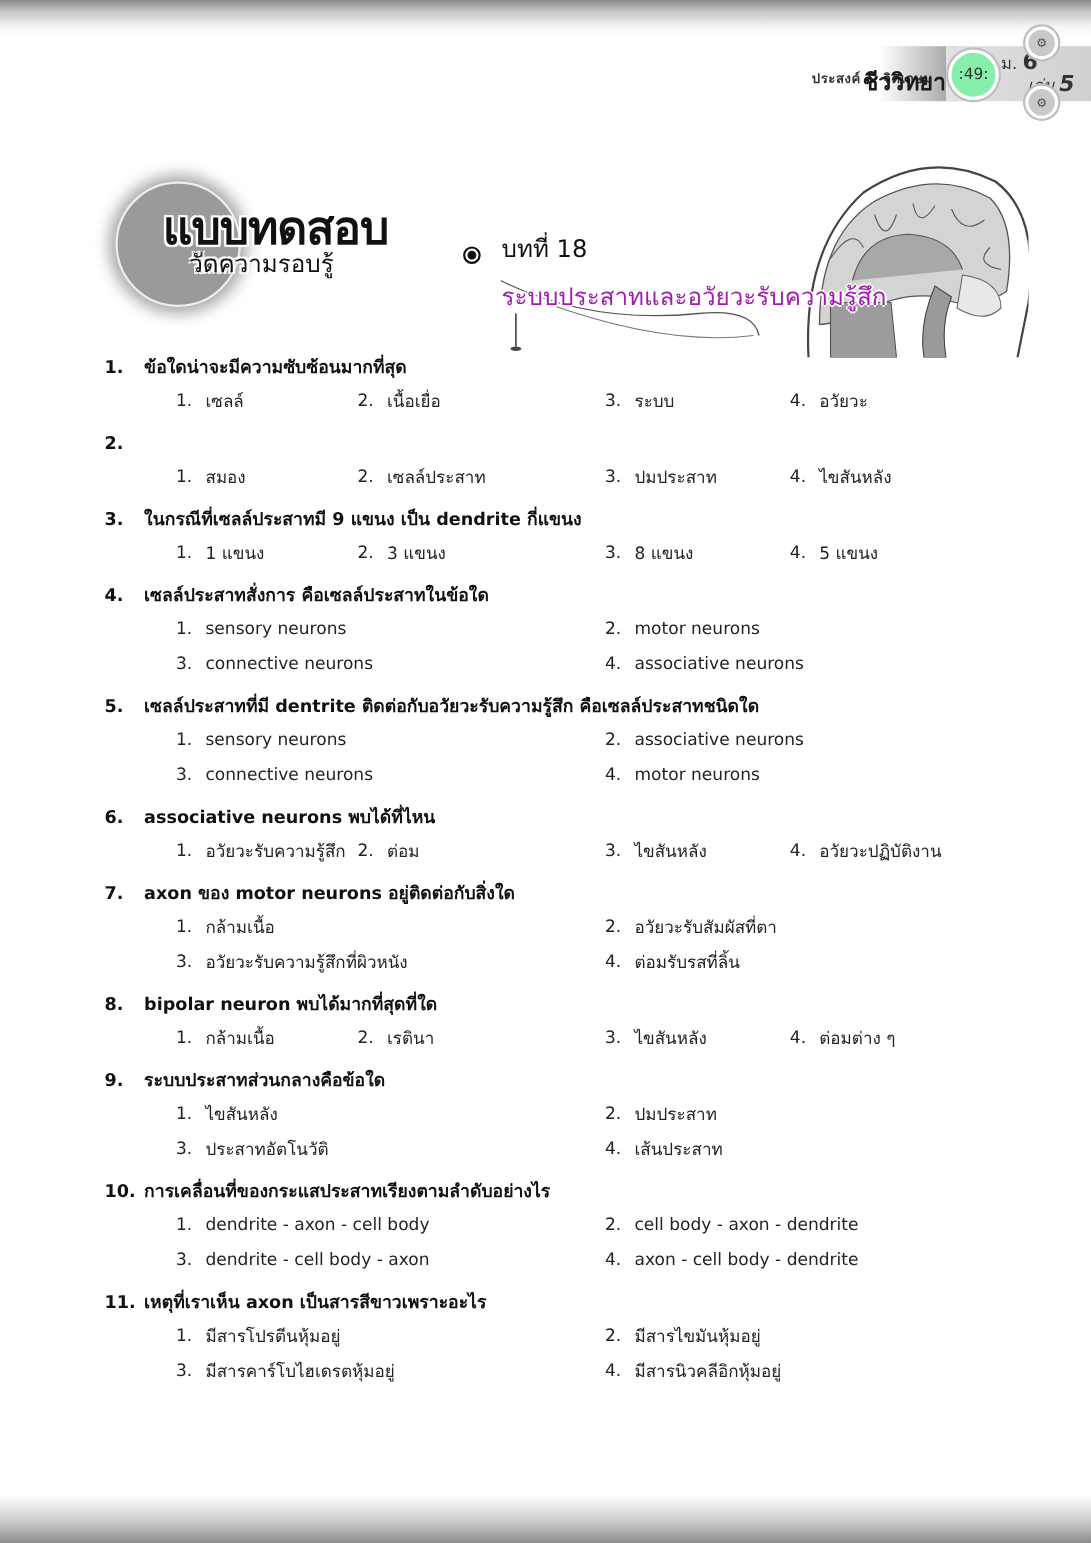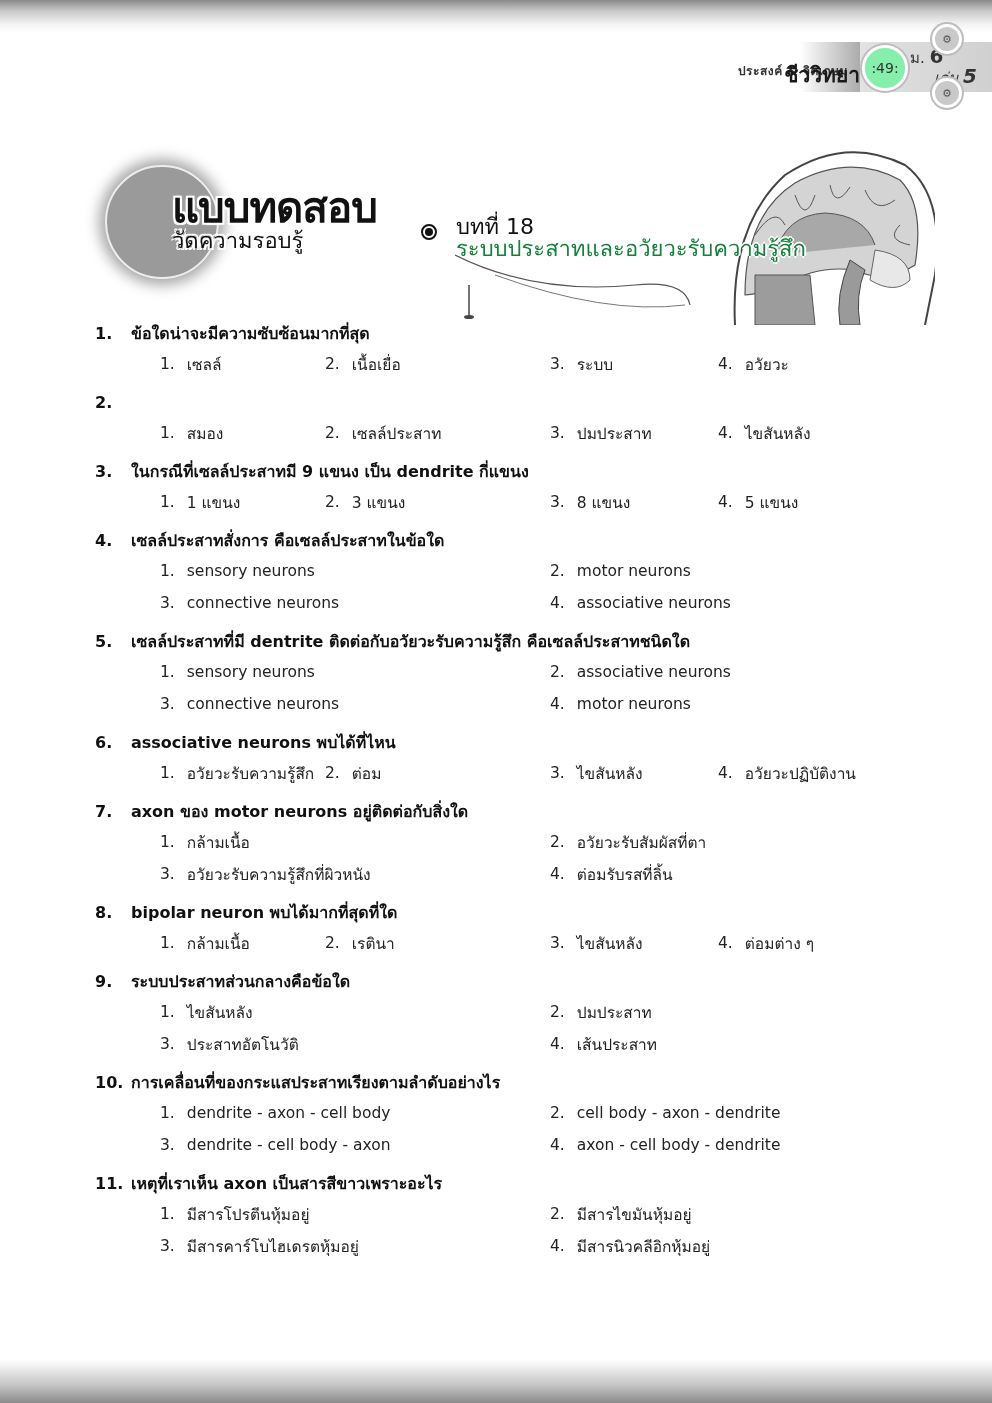--- a/index.html
+++ b/index.html
@@ -54,34 +54,34 @@
     display: flex; align-items: center; justify-content: center; font-size: 11px; color: #555;
   }
   
   .title-circle {
     position: absolute; left: 105px; top: 165px; width: 110px; height: 110px; border-radius: 50%;
     background: #9a9a9a; border: 2px solid #eee; box-shadow: 0 0 14px 6px rgba(0,0,0,0.35);
   }
   .title-main {
     position: absolute; left: 148px; top: 187px; font-size: 42px; font-weight: bold; color: #111;
     text-shadow: -2px -2px 0 #fff, 2px -2px 0 #fff, -2px 2px 0 #fff, 2px 2px 0 #fff, 0 0 4px #fff;
-    letter-spacing: -1px; line-height: 1; margin-left: 24px;
+    letter-spacing: -1px; line-height: 1;
   }
   .title-sub {
     position: absolute; left: 172px; top: 230px; font-size: 22px; font-weight: normal; color: #111;
     text-shadow: -2px -2px 0 #fff, 2px -2px 0 #fff, -2px 2px 0 #fff, 2px 2px 0 #fff;
     line-height: 1;
   }
   .bullet-radio {
     position: absolute; left: 421px; top: 224px; width: 16px; height: 16px; border-radius: 50%;
     border: 2px solid #111; box-sizing: border-box; display: flex; align-items: center; justify-content: center;
   }
   .bullet-radio::after { content: ""; width: 8px; height: 8px; border-radius: 50%; background: #111; }
   .chapter-no { position: absolute; left: 456px; top: 209px; font-size: 22px; color: #111; }
-  .chapter-title { position: absolute; left: 456px; top: 231px; font-size: 22px; color: #15803d;
+  .chapter-title { position: absolute; left: 456px; top: 252px; font-size: 22px; color: #a21caf;
     text-shadow: -2px 0 0 #fff, 2px 0 0 #fff, 0 -2px 0 #fff, 0 2px 0 #fff; white-space: nowrap; z-index: 3; }
   .brain-art { position: absolute; left: 455px; top: 145px; width: 480px; height: 180px; z-index: 1; }
   
   .qlist { position: absolute; left: 95px; top: 318px; width: 820px; }
   .q { margin-bottom: 7px; }
   .q-head { display: flex; font-size: 16px; font-weight: bold; color: #111; height: 30px; align-items: center; }
   .q-num { width: 36px; }
   .opts { display: grid; grid-template-columns: 165px 225px 168px 200px; padding-left: 65px; }
   .opts.two { grid-template-columns: 390px 368px; }
   .opt { font-size: 15.5px; color: #222; height: 32px; display: flex; align-items: center; white-space: nowrap; }

